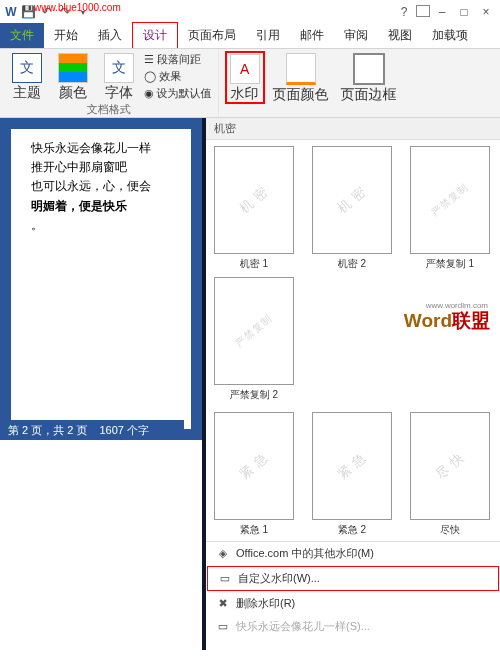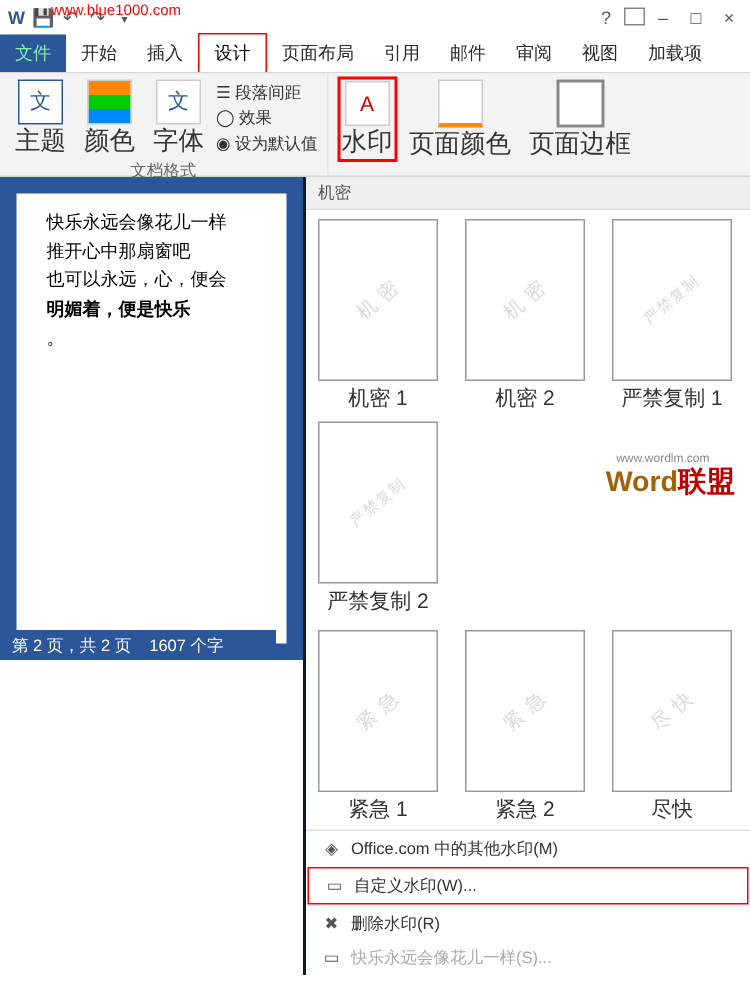--- a/index.html
+++ b/index.html
@@ -4,46 +4,46 @@
 <style>
   html, body { margin:0; padding:0; font-family: "Microsoft YaHei", Arial, sans-serif; font-size:12px; color:#333; background:#fff; width:500px; height:670px; overflow:hidden; }
   .title-bar { height:24px; background:#fff; display:flex; align-items:center; justify-content:space-between; padding:0 4px; }
   .title-center { flex:1; text-align:center; color:#555; font-size:12px; }
   .win-controls { display:flex; gap:2px; }
   .win-controls span { width:20px; text-align:center; color:#555; font-size:12px; }
   .quick-access { display:flex; gap:4px; align-items:center; color:#555; }
   .quick-access .icon { width:14px; height:14px; display:inline-flex; align-items:center; justify-content:center; font-size:12px; }
   .tabs { display:flex; background:#fff; height:24px; border-bottom:1px solid #d4d4d4; align-items:flex-end; }
   .tab { padding:4px 10px; color:#2a2a2a; font-size:12px; cursor:pointer; }
-  .tab.file { background:#2b579a; color:#86efac; }
-  .tab.active { color:#000000; border:1px solid red; border-bottom:none; }
+  .tab.file { background:#2b579a; color:#84cc16; }
+  .tab.active { color:#701a75; border:1px solid red; border-bottom:none; }
   .ribbon { background:#f3f3f3; border-bottom:1px solid #d4d4d4; height:68px; display:flex; }
   .ribbon-group { display:flex; flex-direction:column; align-items:center; padding:2px 6px; border-right:1px solid #e5e5e5; }
   .ribbon-group .btns { display:flex; gap:4px; align-items:center; flex:1; }
   .ribbon-group .label { font-size:11px; color:#666; padding-bottom:2px; }
   .big-btn { display:flex; flex-direction:column; align-items:center; justify-content:center; gap:2px; padding:2px 4px; min-width:34px; }
   .big-btn .icon { width:28px; height:28px; display:flex; align-items:center; justify-content:center; font-size:14px; color:#2b579a; border:1px solid #ccc; background:#fff; }
-  .big-btn .text { font-size:17px; color:#333; text-align:center; line-height:1.1; }
+  .big-btn .text { font-size:14px; color:#333; text-align:center; line-height:1.1; }
   .small-list { display:flex; flex-direction:column; gap:2px; font-size:11px; color:#333; }
   .small-list div { display:flex; align-items:center; gap:3px; white-space:nowrap; }
   .watermark-btn { border:2px solid red; padding:1px; }
   .doc-area { display:flex; height:322px; background:#2b579a; }
   .doc-page { background:#fff; margin:11px; padding:10px 8px 10px 20px; width:152px; font-size:12px; line-height:1.6; color:#000; font-family: SimSun, serif; }
   .doc-page p { margin:0; }
-  .gallery-panel { background:#fff; flex:1; display:flex; flex-direction:column; border-left:2px solid #0f172a; }
+  .gallery-panel { background:#fff; flex:1; display:flex; flex-direction:column; border-left:4px solid #0f172a; }
   .gallery-section-title { background:#f0f0f0; padding:3px 8px; font-size:11px; color:#555; border-bottom:1px solid #e0e0e0; }
   .gallery-grid { display:flex; flex-wrap:wrap; padding:6px 4px 4px 8px; gap:6px 18px; }
   .thumb-item { display:flex; flex-direction:column; align-items:center; gap:3px; }
   .thumb { width:78px; height:106px; border:1px solid #999; background:#fff; display:flex; align-items:center; justify-content:center; position:relative; }
   .thumb .wm { transform:rotate(-40deg); color:#d9d9d9; font-size:13px; font-family: SimSun, serif; white-space:nowrap; letter-spacing:1px; }
-  .thumb-label { font-size:14px; color:#333; }
+  .thumb-label { font-size:10px; color:#333; }
   .brand { position:absolute; pointer-events:none; font-size:19px; font-weight:bold; font-family: Arial, sans-serif; right:10px; top:190px; }
   .brand .blue { color:#a16207; }
   .brand .red { color:#c00000; }
-  .brand .tiny { position:absolute; font-size:8px; font-weight:normal; color:#888; top:-7px; right:17px; }
+  .brand .tiny { position:absolute; font-size:8px; font-weight:normal; color:#888; top:-7px; right:2px; }
   .menu-list { border-top:1px solid #e0e0e0; }
   .menu-item { display:flex; align-items:center; gap:6px; padding:4px 10px; font-size:11px; color:#333; }
   .menu-item.highlight { border:1px solid red; margin:1px; }
   .menu-item .icon { width:14px; height:14px; display:inline-flex; align-items:center; justify-content:center; font-size:11px; color:#555; }
   .status-bar { position:absolute; bottom:0; left:0; width:184px; height:20px; background:#2b579a; color:#fff; font-size:11px; display:flex; align-items:center; padding:0 8px; gap:12px; box-sizing:border-box; }
   .top-url { position:absolute; top:2px; left:2px; font-size:10px; color:#f00; font-family: Arial, sans-serif; z-index:100;margin-left:32px; }
   .panel-wrapper { position:relative; flex:1; }
 </style>
 </head>
 <body>

